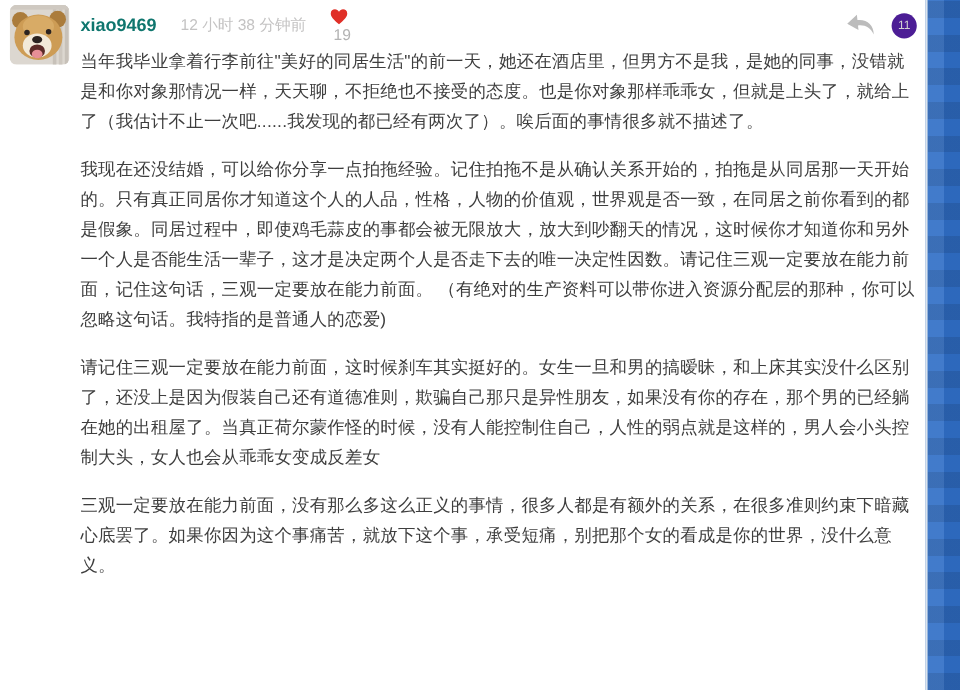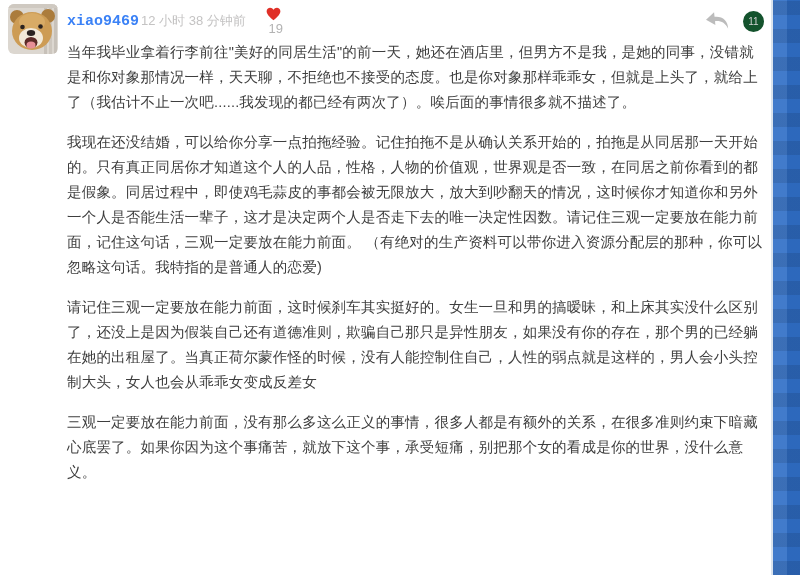--- a/index.html
+++ b/index.html
@@ -8,28 +8,28 @@
   .page { position:relative; width:800px; height:575px; background:#ffffff; overflow:hidden; }
 
   
   .avatar { position:absolute; left:8px; top:4px; width:50px; height:50px;
             border-radius:6px; overflow:hidden; cursor:pointer; }
   .avatar svg { display:block; }
 
   
   .header { position:absolute; left:67px; top:8px; right:36px; height:26px;
             display:flex; align-items:center; }
-  .username { font-weight:700; font-size:15px; color:#3b82f6; cursor:pointer;font-family:Liberation Mono, monospace; }
-  .timestamp { font-size:13px; color:#c4c3c3; margin-left:2px; }
+  .username { font-weight:700; font-size:15px; color:#0f766e; cursor:pointer; }
+  .timestamp { font-size:13px; color:#c4c3c3; margin-left:20px; }
   .like { display:flex; align-items:center; margin-left:20px; cursor:pointer;flex-direction:column; }
   .heart { display:inline-flex; margin-right:5px; }
   .like-count { font-size:13px; color:#b3b3b3; }
   .spacer { flex:1; }
   .reply-arrow { display:inline-flex; cursor:pointer; margin-right:13px; }
-  .floor-badge { width:21px; height:21px; border-radius:50%; background:#14532d;
+  .floor-badge { width:21px; height:21px; border-radius:50%; background:#4c1d95;
                  color:#d2d2d2; font-size:10px; display:flex; align-items:center;
                  justify-content:center; }
 
   
   .content { position:absolute; left:67px; top:40px; width:699px;
              font-size:14.5px; line-height:25px; color:#3e3e3e;
              letter-spacing:0.2px; }
   .content p { margin:0 0 15px 0; white-space:pre-line; }
 
   

